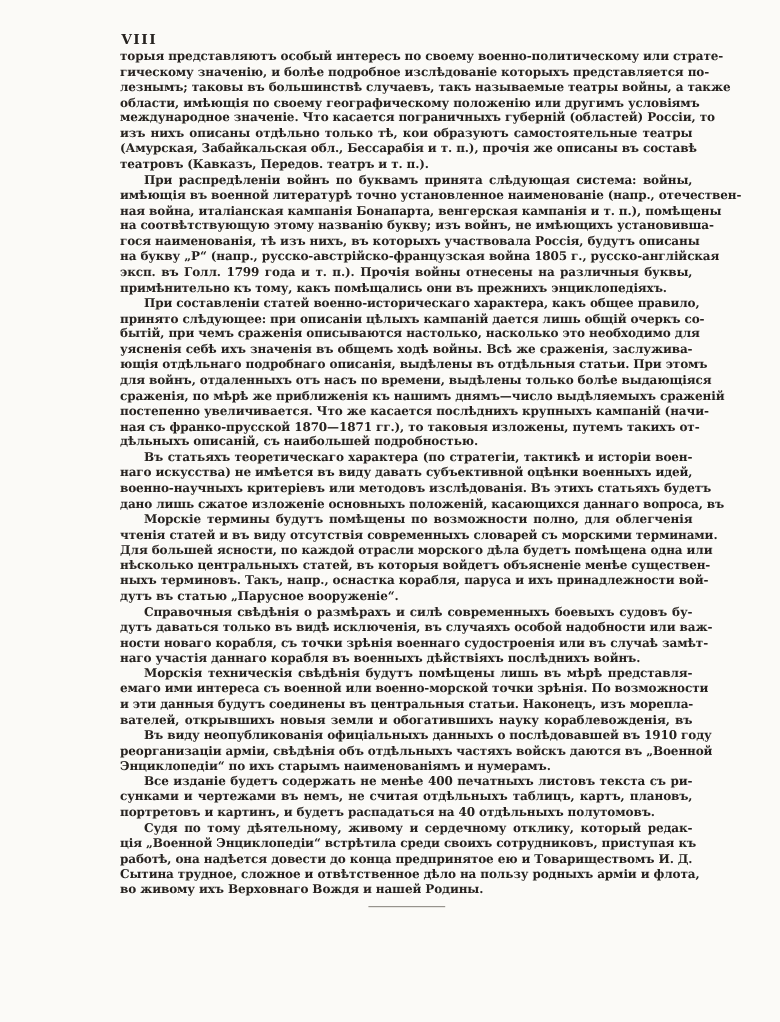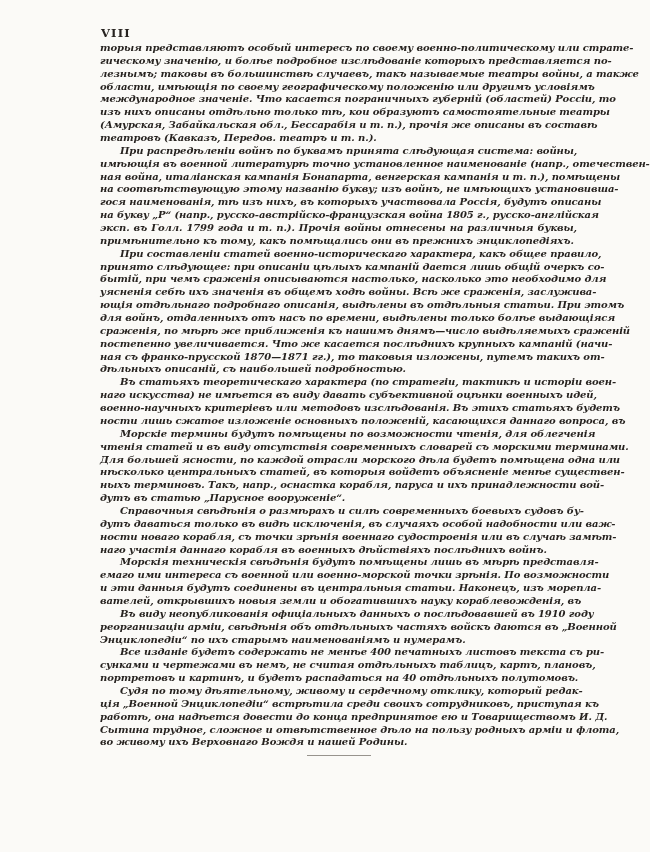--- a/index.html
+++ b/index.html
@@ -36,21 +36,20 @@
   .paragraph{margin:0;padding:0;}
   .line{
     font-size:10px;
     font-weight:700;
     line-height:12.86px;
     letter-spacing:-0.1px;
     white-space:nowrap;
     text-align:justify;
     text-align-last:justify;
     overflow:visible;
-    font-style:italic;
   }
   .line.last{
     text-align-last:left;
   }
   .line.indent{
     padding-left:20px;
   }
   .end-rule{
     margin:6px auto 0 auto;
     width:64px;height:1px;
@@ -94,24 +93,24 @@
           <div class="line">для войнъ, отдаленныхъ отъ насъ по времени, выдѣлены только болѣе выдающіяся</div>
           <div class="line">сраженія, по мѣрѣ же приближенія къ нашимъ днямъ—число выдѣляемыхъ сраженій</div>
           <div class="line">постепенно увеличивается. Что же касается послѣднихъ крупныхъ кампаній (начи-</div>
           <div class="line">ная съ франко-прусской 1870—1871 гг.), то таковыя изложены, путемъ такихъ от-</div>
           <div class="line last">дѣльныхъ описаній, съ наибольшей подробностью.</div>
         </div>
         <div class="paragraph">
           <div class="line indent">Въ статьяхъ теоретическаго характера (по стратегіи, тактикѣ и исторіи воен-</div>
           <div class="line">наго искусства) не имѣется въ виду давать субъективной оцѣнки военныхъ идей,</div>
           <div class="line">военно-научныхъ критеріевъ или методовъ изслѣдованія. Въ этихъ статьяхъ будетъ</div>
-          <div class="line">ности лишь сжатое изложеніе основныхъ положеній, касающихся даннаго вопроса, въ</div>
+          <div class="line">дано лишь сжатое изложеніе основныхъ положеній, касающихся даннаго вопроса, въ</div>
         </div>
         <div class="paragraph">
-          <div class="line indent">Морскіе термины будутъ помѣщены по возможности чтенія, для облегченія</div>
+          <div class="line indent">Морскіе термины будутъ помѣщены по возможности полно, для облегченія</div>
           <div class="line">чтенія статей и въ виду отсутствія современныхъ словарей съ морскими терминами.</div>
           <div class="line">Для большей ясности, по каждой отрасли морского дѣла будетъ помѣщена одна или</div>
           <div class="line">нѣсколько центральныхъ статей, въ которыя войдетъ объясненіе менѣе существен-</div>
           <div class="line">ныхъ терминовъ. Такъ, напр., оснастка корабля, паруса и ихъ принадлежности вой-</div>
           <div class="line last">дутъ въ статью „Парусное вооруженіе“.</div>
         </div>
         <div class="paragraph">
           <div class="line indent">Справочныя свѣдѣнія о размѣрахъ и силѣ современныхъ боевыхъ судовъ бу-</div>
           <div class="line">дутъ даваться только въ видѣ исключенія, въ случаяхъ особой надобности или важ-</div>
           <div class="line">ности новаго корабля, съ точки зрѣнія военнаго судостроенія или въ случаѣ замѣт-</div>

